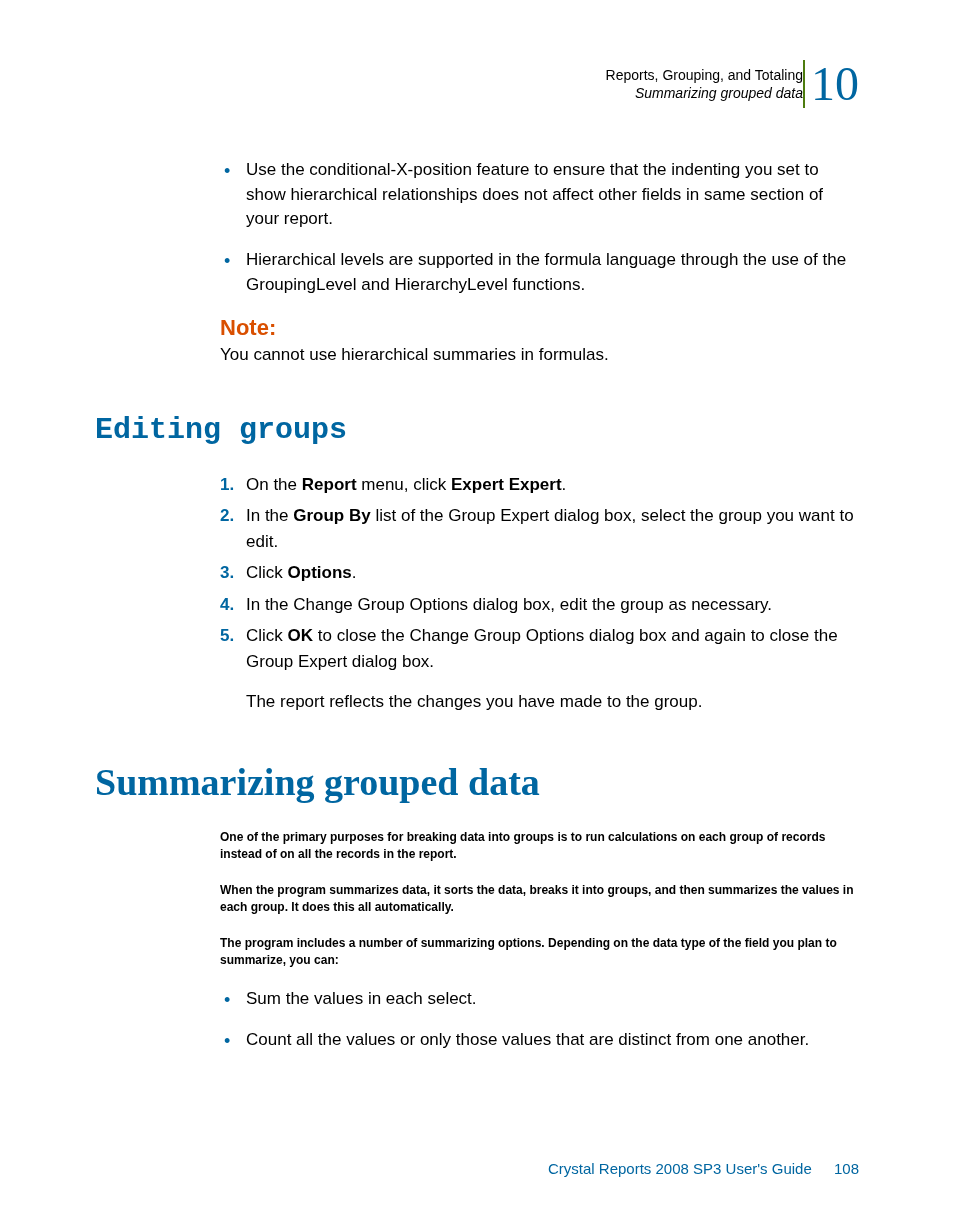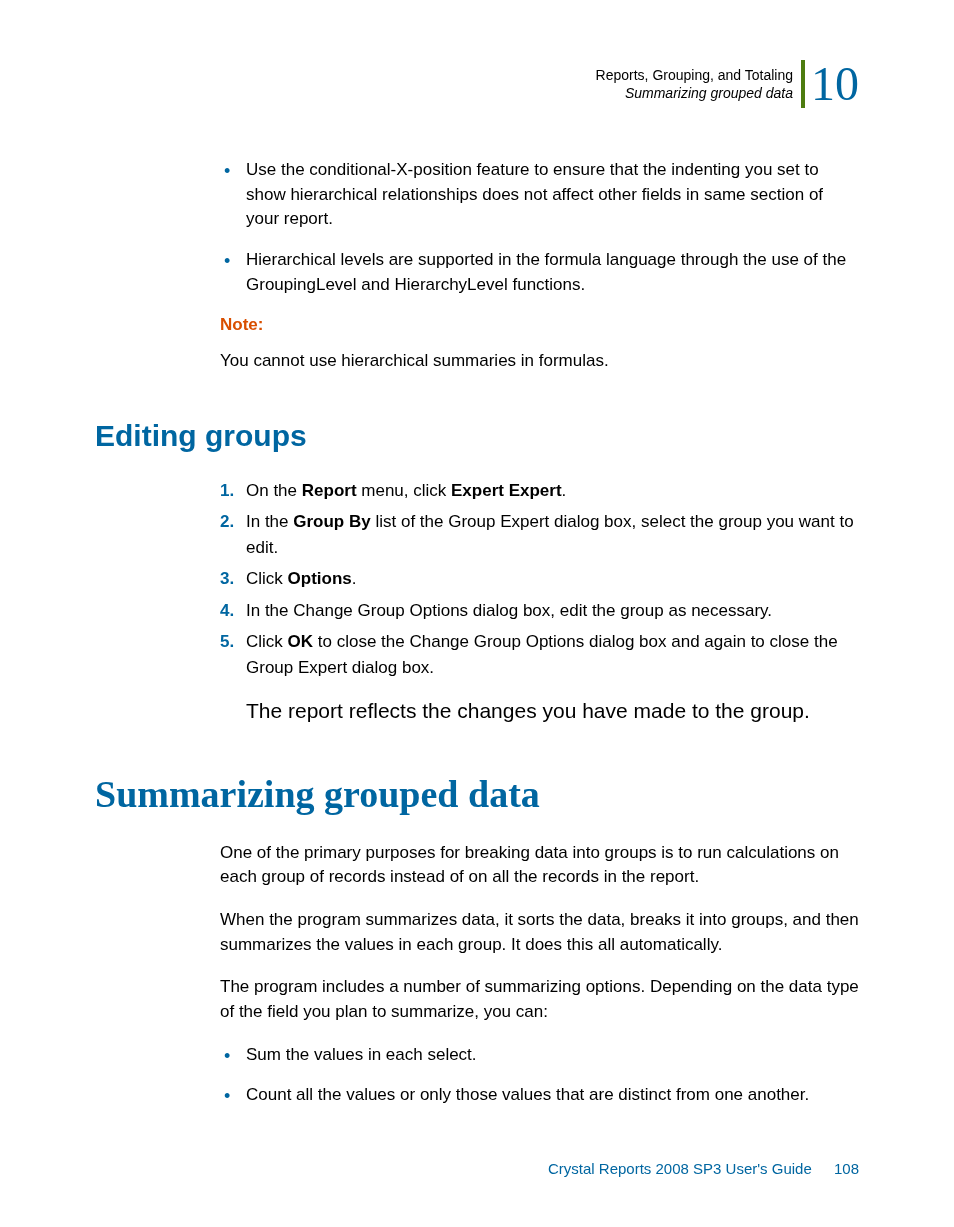--- a/index.html
+++ b/index.html
@@ -30,22 +30,22 @@
   text-align: right;
   font-size: 14px;
   line-height: 1.3;
 }
 .header-text .line1 { }
 .header-text .line2 { font-style: italic; }
 .chapter-num {
   font-family: Georgia, 'Times New Roman', serif;
   font-size: 48px;
   color: #0066a1;
-  margin-left: 8px;
-  border-left: 4px solid #4d7c0f;
+  margin-left: 0;
+  border-left: 2px solid #4d7c0f;
   padding-left: 6px;
   line-height: 1;
 }
 .content {
   margin-left: 125px;
 }
 .bullet-list {
   list-style: none;
   padding: 0;
   margin: 0 0 18px 0;
@@ -60,29 +60,29 @@
 .bullet-list li::before {
   content: "•";
   position: absolute;
   left: 4px;
   color: #0066a1;
   font-size: 18px;
 }
 .note-label {
   color: #d94f00;
   font-weight: bold;
-  font-size: 17px;
+  font-size: 22px;
 }
 .note-text {
   font-size: 17px;
   line-height: 1.45;
-  margin-top: 14px;
+  margin-top: 2px;
 }
 .h2 {
-  font-family: Liberation Sans, sans-serif;
+  font-family: Liberation Mono, monospace;
   font-weight: bold;
   color: #0066a1;
   font-size: 30px;
   margin: 45px 0 25px 0;
 }
 .h1 {
   font-family: "Palatino Linotype", "Book Antiqua", Georgia, serif;
   font-weight: bold;
   color: #0066a1;
   font-size: 38px;
@@ -100,26 +100,27 @@
   line-height: 1.5;
   margin-bottom: 6px;
 }
 .ol .num {
   position: absolute;
   left: 0;
   color: #0066a1;
   font-weight: bold;
 }
 .para {
-  font-size: 17px;
+  font-size: 12px;
   line-height: 1.45;
   margin-bottom: 18px;
+  font-weight: bold;
 }
 .result-text {
-  font-size: 21px;
+  font-size: 17px;
   line-height: 1.45;
   margin-top: 16px;
   padding-left: 26px;
 }
 .footer {
   position: absolute;
   bottom: 50px;
   right: 95px;
   font-size: 15px;
   color: #0066a1;

